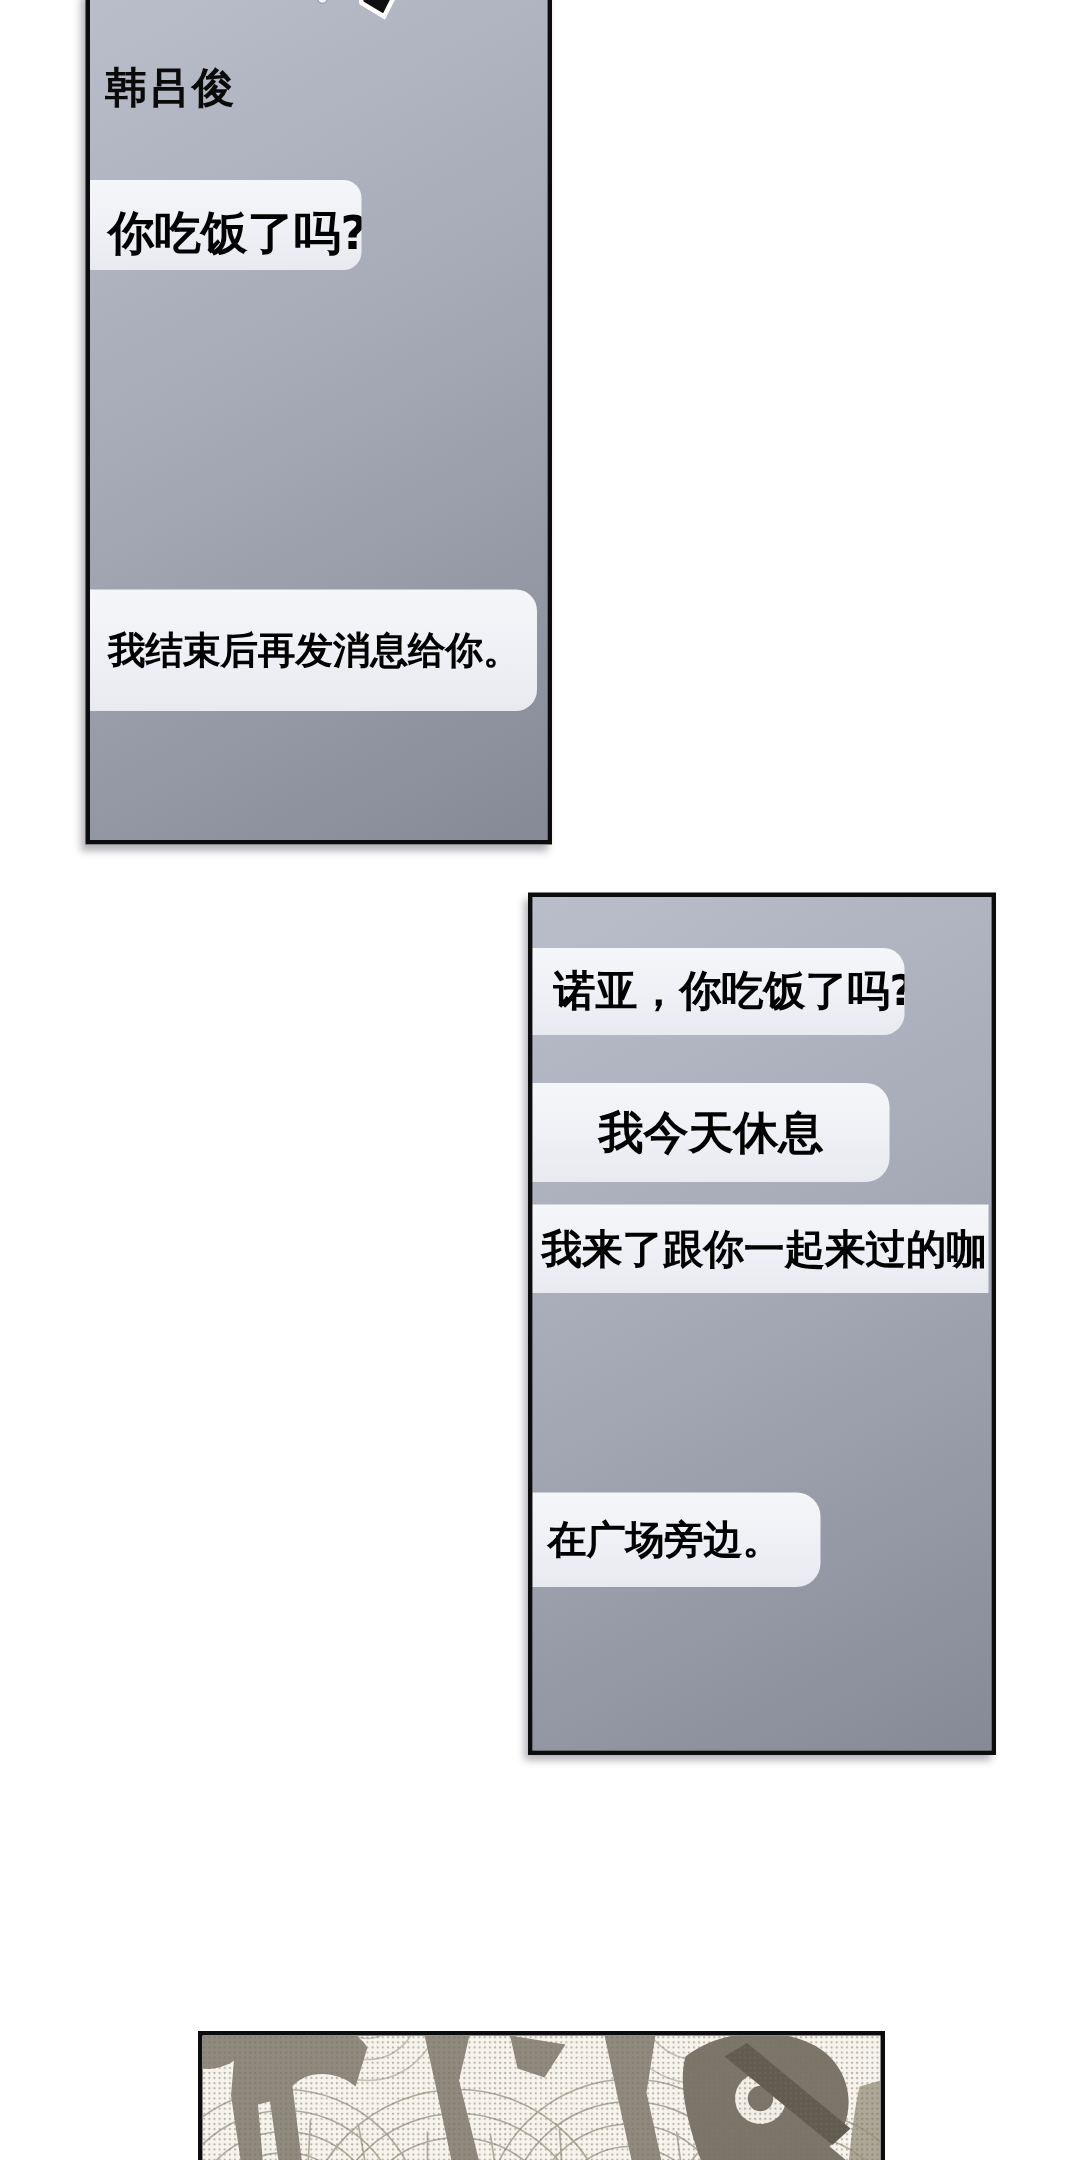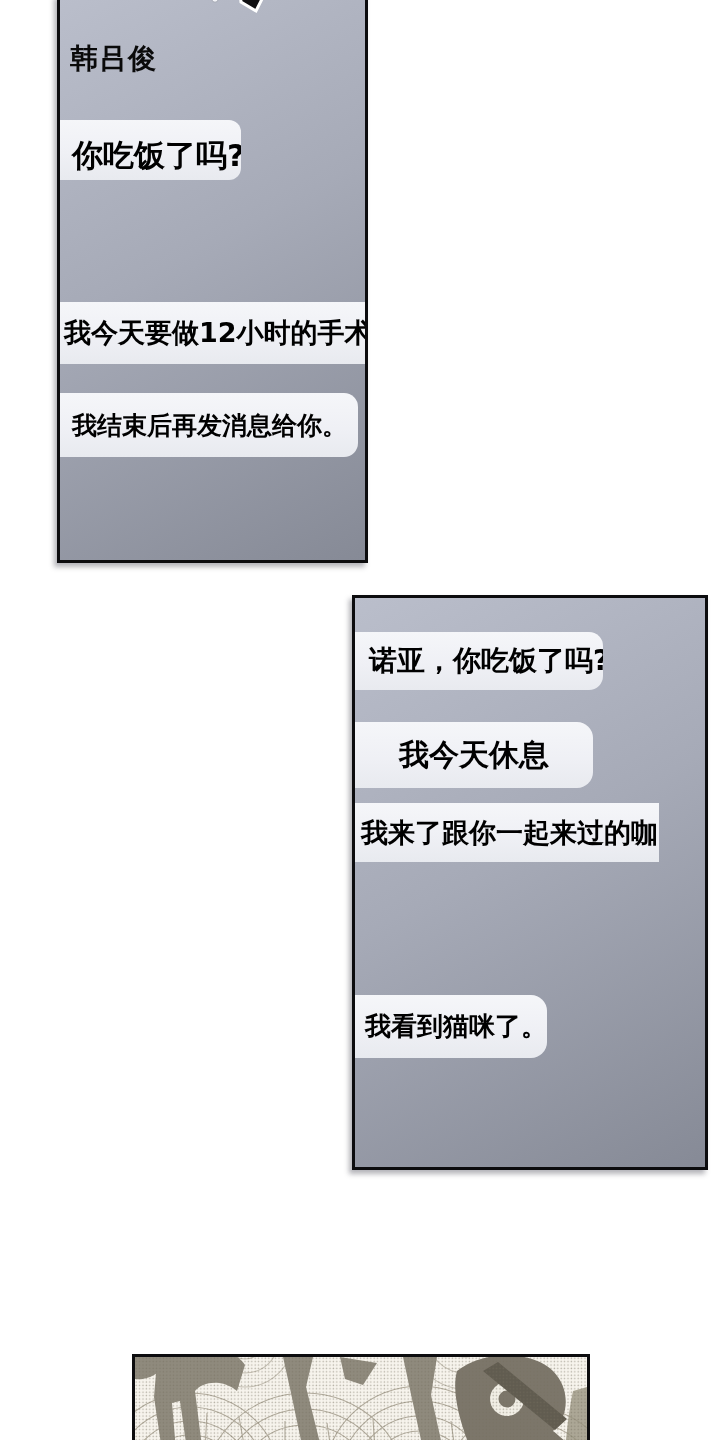--- a/index.html
+++ b/index.html
@@ -8,36 +8,36 @@
     font-family:"DejaVu Sans","Liberation Sans",sans-serif;
   }
   .panel{
     position:absolute;border:3px solid #0c0c0e;box-sizing:border-box;overflow:hidden;
     box-shadow:-3px 4px 5px rgba(40,40,55,.35);
   }
   .panel-chat{background:linear-gradient(152deg,#babecb 0%,#a9adba 38%,#949889 0%,#979ba8 60%,#868a96 100%);}
   
   .panel-chat{background:linear-gradient(152deg,#babecb 0%,#a6aab7 45%,#868a96 100%);}
   .panel-1{left:57px;top:-6px;width:311px;height:569px;}
-  .panel-2{left:352px;top:595px;width:356px;height:575px;}
+  .panel-2{left:352px;top:595px;width:312px;height:575px;}
   .panel-3{left:132px;top:1354px;width:458px;height:96px;border-bottom:none;box-shadow:none;background:#f6f3ec;}
   .sender{
     position:absolute;left:10px;top:44px;height:36px;display:flex;align-items:center;
     font-size:28px;font-weight:700;color:#0a0a0a;letter-spacing:1px;
   }
   .bubble{
     position:absolute;left:0;display:flex;align-items:center;box-sizing:border-box;
     background:linear-gradient(180deg,#f5f6f9 0%,#eff0f5 55%,#e8eaef 100%);
     color:#000;font-weight:700;white-space:nowrap;overflow:hidden;
   }
   
   .p1-b0{top:123px;width:181px;height:60px;border-radius:0 12px 12px 0;font-size:31px;padding:12px 10px 0 12px;}
   .p1-b1{top:216px;width:287px;height:57px;border-radius:0 9px 9px 0;font-size:26px;padding:0 6px 0 8px;}
   .p1-b2{top:305px;width:305px;height:62px;border-radius:0;font-size:27px;padding:0 2px 0 4px;}
-  .p1-b3{top:396px;width:298px;height:64px;border-radius:0 14px 14px 0;font-size:25px;padding:0 8px 0 12px;}
+  .p1-b3{top:396px;width:298px;height:81px;border-radius:0 14px 14px 0;font-size:25px;padding:0 8px 0 12px;}
   
   .p2-b0{top:34px;width:248px;height:58px;border-radius:0 14px 14px 0;font-size:28px;padding:0 10px 0 14px;}
   .p2-b1{top:124px;width:238px;height:66px;border-radius:0 16px 16px 0;font-size:30px;padding:0;justify-content:center;}
   .p2-b2{top:205px;width:304px;height:59px;border-radius:0;font-size:27px;padding:0 0 0 6px;}
   .p2-b3{top:300px;width:160px;height:68px;border-radius:0 12px 12px 0;font-size:25px;padding:0 4px 0 8px;}
   .p2-b4{top:397px;width:192px;height:63px;border-radius:0 16px 16px 0;font-size:26px;padding:0 6px 0 10px;}
   .top-glyph{position:absolute;left:150px;top:0;width:62px;height:18px;}
   .scene-svg{position:absolute;left:0;top:0;width:100%;height:100%;display:block;}
 </style>
 </head>
@@ -45,29 +45,28 @@
 
 <div class="page">
 
   <section class="panel panel-chat panel-1">
     <svg class="top-glyph" viewBox="0 0 62 18" aria-hidden="true">
       <circle cx="5" cy="2" r="3.2" fill="#f2f3f7" stroke="#9a9eaa" stroke-width="0.8"></circle>
       <polygon points="30,-4 55,-4 46,14 31,5" fill="#101012" stroke="#ffffff" stroke-width="3"></polygon>
     </svg>
     <div class="sender">韩吕俊</div>
     <div class="bubble p1-b0">你吃饭了吗?</div>
-    <div class="bubble p1-b2">我今天要做12小时的手术</div>
     <div class="bubble p1-b3">我结束后再发消息给你。</div>
   </section>
 
   <section class="panel panel-chat panel-2">
     <div class="bubble p2-b0">诺亚，你吃饭了吗?</div>
     <div class="bubble p2-b1">我今天休息</div>
     <div class="bubble p2-b2">我来了跟你一起来过的咖</div>
-    <div class="bubble p2-b4">我看到猫咪了。</div>
+    <div class="bubble p2-b4">在广场旁边。</div>
   </section>
 
   <section class="panel panel-3">
     <svg class="scene-svg" viewBox="0 0 452 93" preserveAspectRatio="none" aria-hidden="true">
       <defs>
         <pattern id="ht" width="3.4" height="3.4" patternUnits="userSpaceOnUse">
           <circle cx="1.2" cy="1.2" r="0.75" fill="#756f5f"></circle>
         </pattern>
       </defs>
       <rect width="452" height="93" fill="#f7f4ed"></rect>

